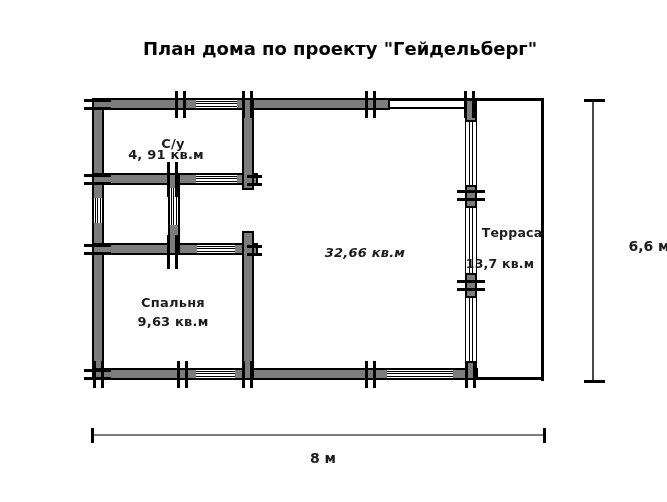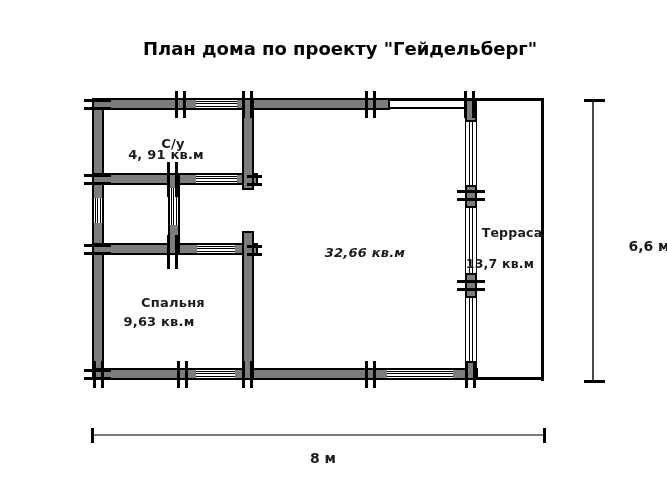--- a/index.html
+++ b/index.html
@@ -89,21 +89,21 @@
 
   <div class="tkh" style="left:247px; top:175px; width:15px;"></div>
   <div class="tkh" style="left:247px; top:245px; width:15px;"></div>
 
   <div class="tkh" style="left:457px; top:190px; width:28px;"></div>
   <div class="tkh" style="left:457px; top:280px; width:28px;"></div>
 
   <div class="lbl" style="left:173px; top:143px;">С/у</div>
   <div class="lbl" style="left:166px; top:154px;">4, 91 кв.м</div>
   <div class="lbl" style="left:173px; top:302px;">Спальня</div>
-  <div class="lbl" style="left:159px; top:321px;text-align:right;">9,63 кв.м</div>
+  <div class="lbl" style="left:173px; top:321px;text-align:right;">9,63 кв.м</div>
   <div class="lbl" style="left:365px; top:252px;font-style:italic;">32,66 кв.м</div>
   <div class="lbl lbl-sm" style="left:508px; top:232px;padding-left:8px;">Терраса</div>
   <div class="lbl lbl-sm" style="left:500px; top:249px;margin-top:14px;">13,7 кв.м</div>
 
   <div class="dimline-v" style="left:592px; top:100px; width:2px; height:282px;"></div>
   <div class="blk" style="left:584px; top:99px;  width:21px; height:3px;"></div>
   <div class="blk" style="left:584px; top:380px; width:21px; height:3px;"></div>
   <div class="dim-lbl" style="left:626px; top:246px;margin-left:23px;">6,6 м</div>
 
   <div class="dimline-h" style="left:92px; top:434px; width:452px; height:2px;"></div>

